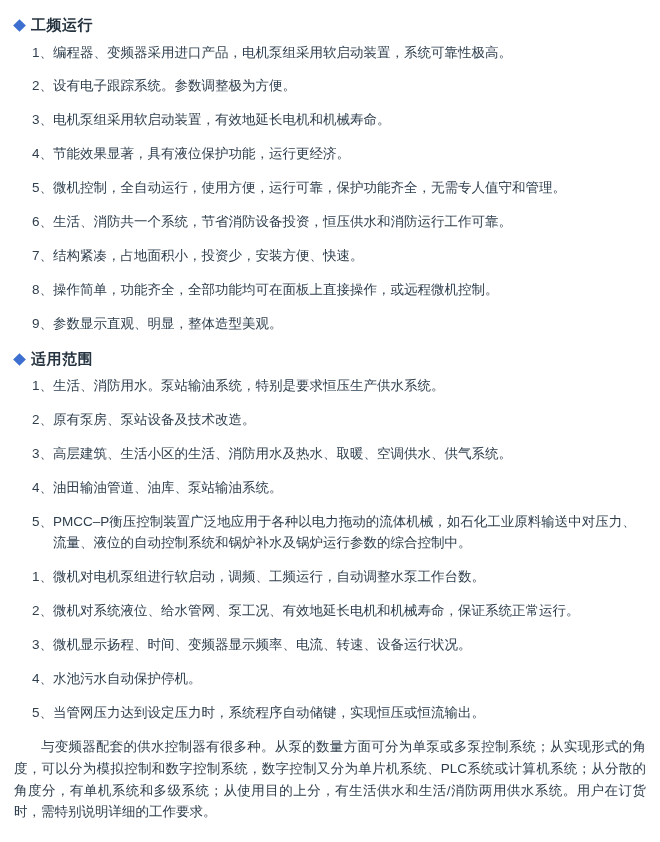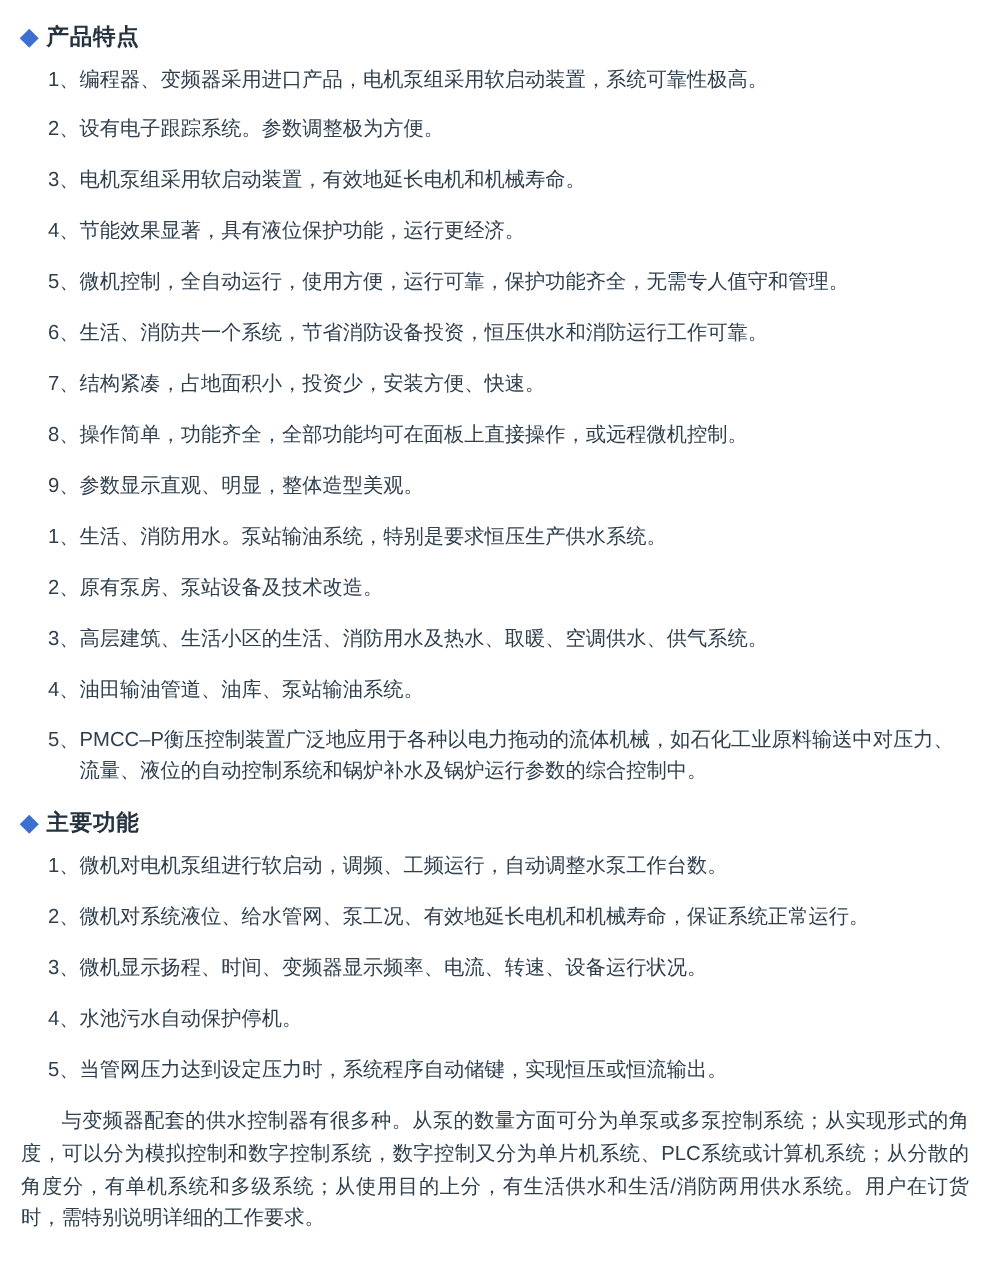--- a/index.html
+++ b/index.html
@@ -79,21 +79,21 @@
   }
 </style>
 </head>
 <body>
 
 <div class="page">
 
   <div class="section">
     <div class="section-head">
       <span class="diamond"></span>
-      <span class="section-title">产品特点</span>
+      <span class="section-title">工频运行</span>
     </div>
     <ul class="items">
       <li>
         <span class="item-num">1、</span>
         <span class="item-text">编程器、变频器采用进口产品，电机泵组采用软启动装置，系统可靠性极高。</span>
       </li>
       <li>
         <span class="item-num">2、</span>
         <span class="item-text">设有电子跟踪系统。参数调整极为方便。</span>
       </li>
@@ -122,20 +122,24 @@
         <span class="item-text">操作简单，功能齐全，全部功能均可在面板上直接操作，或远程微机控制。</span>
       </li>
       <li>
         <span class="item-num">9、</span>
         <span class="item-text">参数显示直观、明显，整体造型美观。</span>
       </li>
     </ul>
   </div>
 
   <div class="section">
+    <div class="section-head">
+      <span class="diamond"></span>
+      <span class="section-title">适用范围</span>
+    </div>
     <ul class="items">
       <li>
         <span class="item-num">1、</span>
         <span class="item-text">生活、消防用水。泵站输油系统，特别是要求恒压生产供水系统。</span>
       </li>
       <li>
         <span class="item-num">2、</span>
         <span class="item-text">原有泵房、泵站设备及技术改造。</span>
       </li>
       <li>
@@ -147,24 +151,20 @@
         <span class="item-text">油田输油管道、油库、泵站输油系统。</span>
       </li>
       <li>
         <span class="item-num">5、</span>
         <span class="item-text">PMCC–P衡压控制装置广泛地应用于各种以电力拖动的流体机械，如石化工业原料输送中对压力、流量、液位的自动控制系统和锅炉补水及锅炉运行参数的综合控制中。</span>
       </li>
     </ul>
   </div>
 
   <div class="section">
-    <div class="section-head">
-      <span class="diamond"></span>
-      <span class="section-title">主要功能</span>
-    </div>
     <ul class="items">
       <li>
         <span class="item-num">1、</span>
         <span class="item-text">微机对电机泵组进行软启动，调频、工频运行，自动调整水泵工作台数。</span>
       </li>
       <li>
         <span class="item-num">2、</span>
         <span class="item-text">微机对系统液位、给水管网、泵工况、有效地延长电机和机械寿命，保证系统正常运行。</span>
       </li>
       <li>

